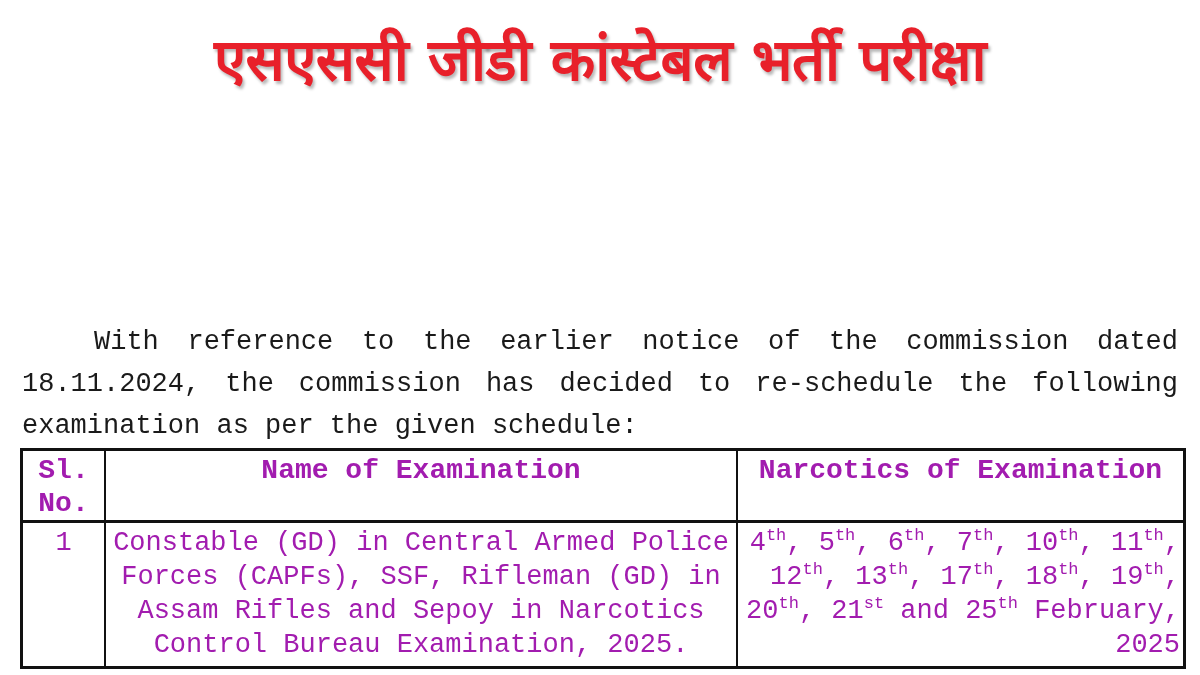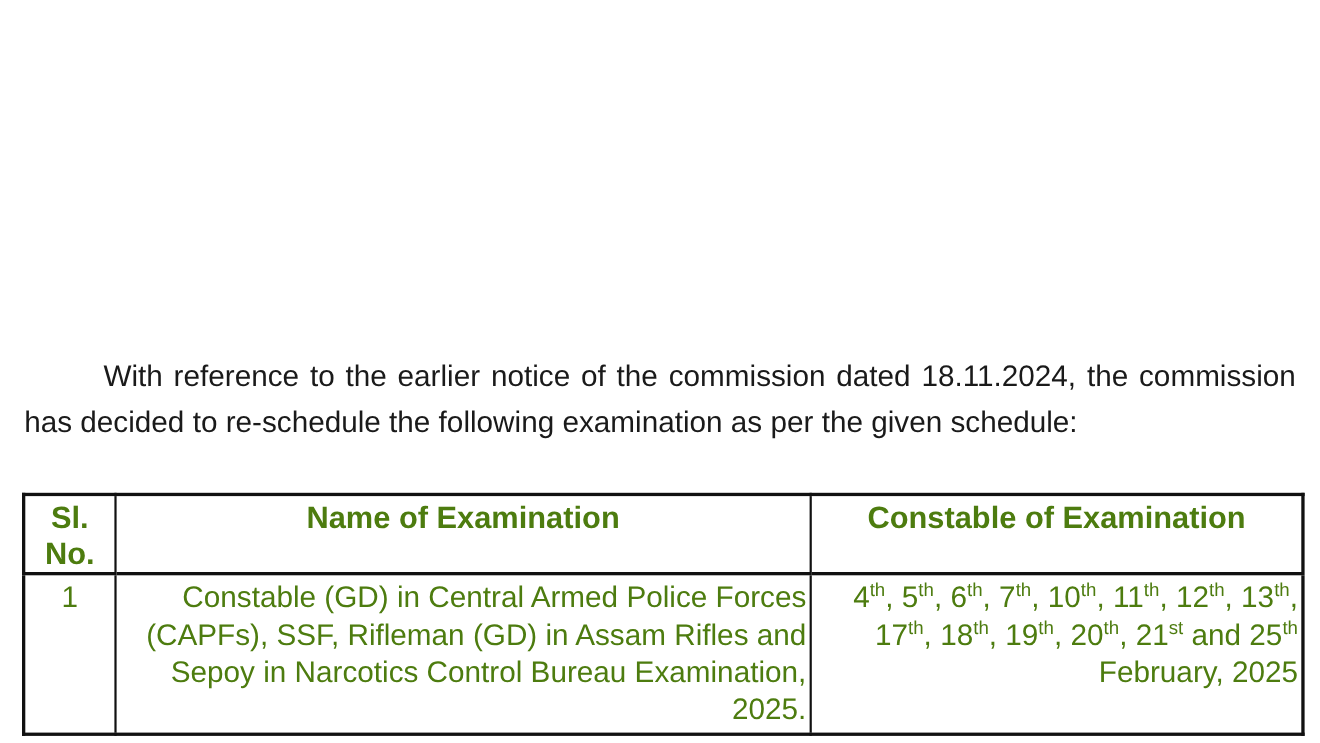--- a/index.html
+++ b/index.html
@@ -16,33 +16,33 @@
     font-weight: bold;
     font-size: 58px;
     line-height: 84px;
     text-shadow: 2px 3px 3px rgba(0,0,0,0.28);
     letter-spacing: -0.5px;
   }
   .headline .line { display: block; white-space: nowrap; }
   .notice-para {
     position: absolute; left: 22px; top: 294px; width: 1156px;
     color: #1a1a1a;
-    font-family: Liberation Sans, sans-serif;
+    font-family: Liberation Mono, monospace;
     font-size: 27px;
     line-height: 42px;
     text-align: justify;
     text-indent: 72px;
   }
   table.schedule {
     position: absolute; left: 20px; top: 448px;
     width: 1166px;
     border-collapse: collapse;
     border: 3px solid #111;
-    font-family: Liberation Sans, sans-serif;
-    color: #4d7c0f;
+    font-family: Liberation Mono, monospace;
+    color: #a21caf;
   }
   table.schedule th, table.schedule td {
     border: 2px solid #111;
     vertical-align: top;
     padding: 0 3px;
   }
   table.schedule tr.head-row { height: 71px; }
   table.schedule tr.head-row th {
     font-weight: bold;
     font-size: 28px;
@@ -52,44 +52,45 @@
   }
   table.schedule tr.head-row th.col-sl { border-bottom-width: 3px; }
   table.schedule tr.head-row th { border-bottom-width: 3px; }
   table.schedule td {
     font-size: 27px;
     line-height: 34px;
     padding-top: 3px;
     padding-bottom: 4px;
   }
   .col-sl { width: 75px; text-align: center; }
-  .col-name { width: 624px; text-align: right; }
+  .col-name { width: 624px; text-align: center; }
   .col-sched { text-align: right; }
   td.col-sl { text-align: center; }
   sup { font-size: 17px; line-height: 0; vertical-align: 10px; }
 </style>
 </head>
 <body>
 
 <div class="headline">
+  <span class="line">एसएससी जीडी कांस्टेबल भर्ती परीक्षा</span>
 </div>
 
 <p class="notice-para">With reference to the earlier notice of the commission dated 18.11.2024, the commission has decided to re-schedule the following examination as per the given schedule:</p>
 
 <table class="schedule">
   <tbody>
       <tr class="head-row">
     <th class="col-sl">
       <span>Sl. No.</span>
     </th>
     <th class="col-name">
       <span>Name of Examination</span>
     </th>
     <th class="col-sched" style="text-align:center">
-      <span>Constable of Examination</span>
+      <span>Narcotics of Examination</span>
     </th>
   </tr>
   <tr>
     <td class="col-sl">1</td>
     <td class="col-name">Constable (GD) in Central Armed Police Forces (CAPFs), SSF, Rifleman (GD) in Assam Rifles and Sepoy in Narcotics Control Bureau Examination, 2025.</td>
     <td class="col-sched">
       <span id="sched-dates"><span>4<sup>th</sup></span>, <span>5<sup>th</sup></span>, <span>6<sup>th</sup></span>, <span>7<sup>th</sup></span>, <span>10<sup>th</sup></span>, <span>11<sup>th</sup></span>, <span>12<sup>th</sup></span>, <span>13<sup>th</sup></span>, <span>17<sup>th</sup></span>, <span>18<sup>th</sup></span>, <span>19<sup>th</sup></span>, <span>20<sup>th</sup></span>, <span>21<sup>st</sup></span> and <span>25<sup>th</sup></span> February, 2025</span>
     </td>
   </tr>
 </tbody>

